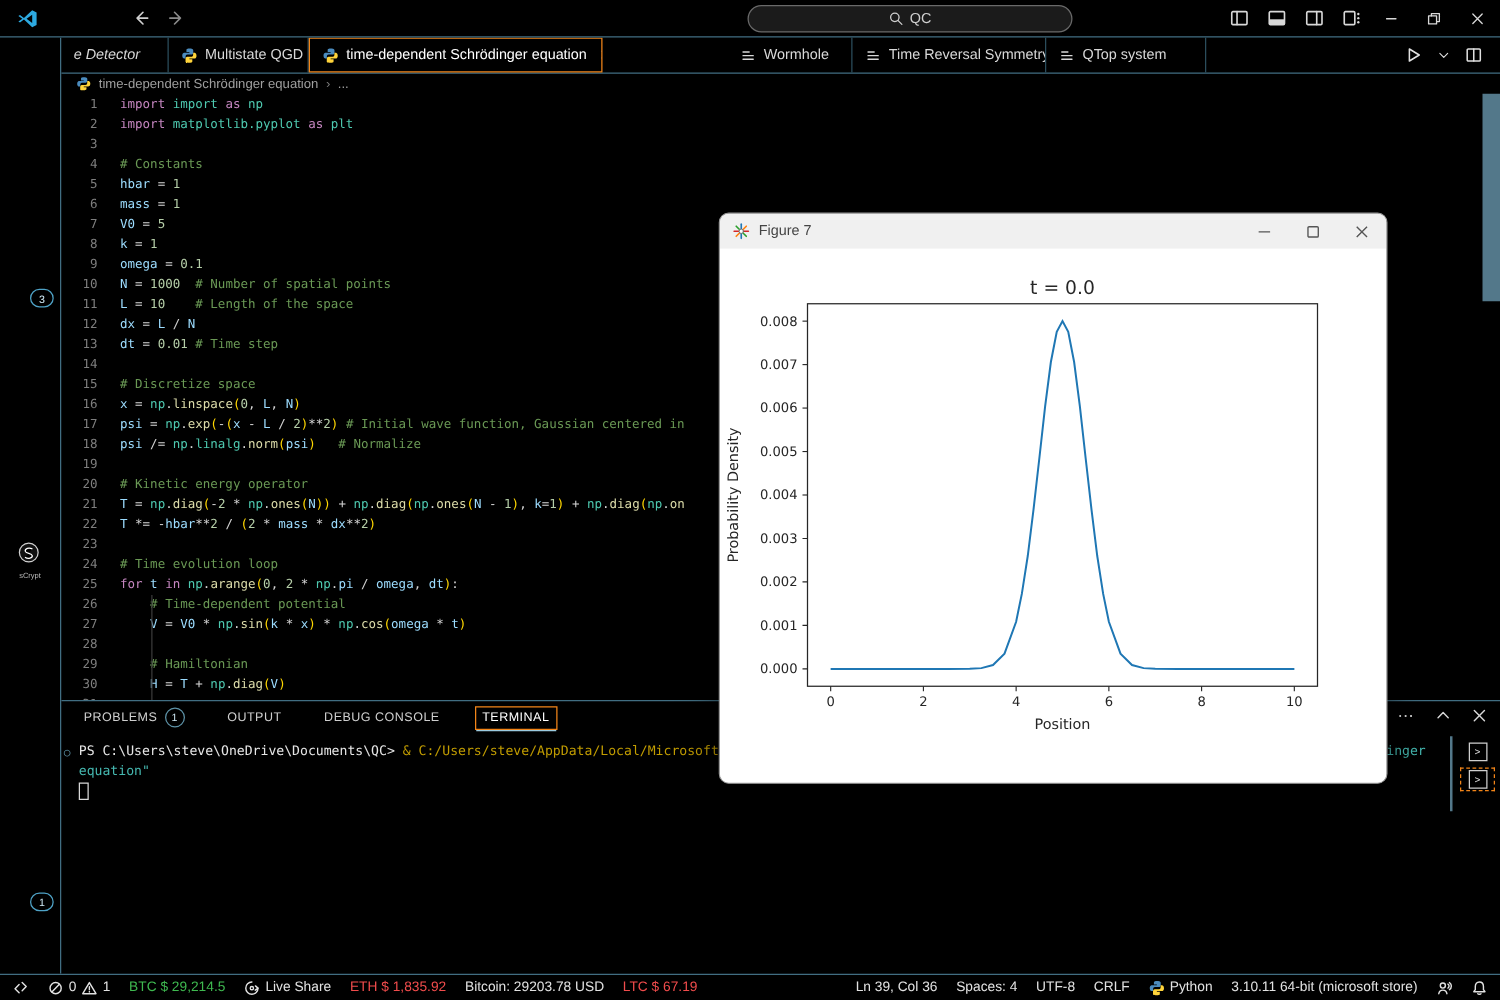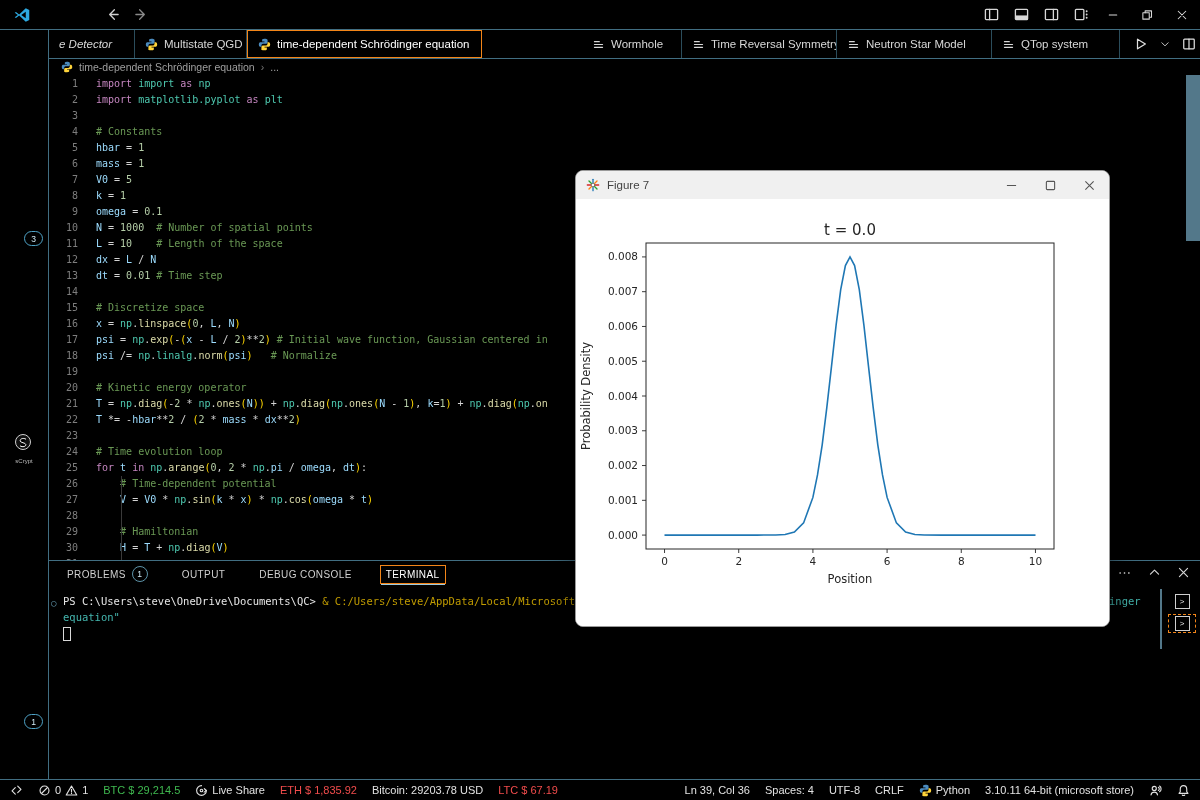--- a/index.html
+++ b/index.html
@@ -122,20 +122,29 @@
           <svg width="15" height="15" viewBox="0 0 16 16">
             <path d="M10 3 L5 8 L10 13 M5 8 H14"></path>
           </svg>
         </span>
       <span class="ic" style="color:#8a8a8a">
           <svg width="15" height="15" viewBox="0 0 16 16">
             <path d="M6 3 L11 8 L6 13 M11 8 H2"></path>
           </svg>
         </span>
     </div>
+    <div class="searchbox">
+      <span class="ic">
+          <svg width="12" height="12" viewBox="0 0 16 16">
+            <circle cx="6.5" cy="6.5" r="4.5"></circle>
+            <path d="M10 10 L14 14"></path>
+          </svg>
+        </span>
+      <span>QC</span>
+    </div>
     <div class="win-ctrls">
       <span class="ic">
           <svg width="15" height="15" viewBox="0 0 16 16">
             <rect x="1.5" y="2.5" width="13" height="11" rx="1"></rect>
             <path d="M6 2.5 V13.5"></path>
           </svg>
         </span>
       <span class="ic">
           <svg width="15" height="15" viewBox="0 0 16 16">
             <rect x="1.5" y="2.5" width="13" height="11" rx="1"></rect>
@@ -325,28 +334,20 @@
         </span>
         <span>Wormhole</span>
       </div>
       <div class="tab" style="width: 155px;">
         <span class="ic">
           <svg width="13" height="13" viewBox="0 0 16 16">
             <path d="M3 4.5 H9 M3 8 H13 M3 11.5 H13"></path>
           </svg>
         </span>
         <span>Time Reversal Symmetry</span>
-      </div>
-      <div class="tab" style="width: 155px;">
-        <span class="ic">
-          <svg width="13" height="13" viewBox="0 0 16 16">
-            <path d="M3 4.5 H9 M3 8 H13 M3 11.5 H13"></path>
-          </svg>
-        </span>
-        <span>Neutron Star Model</span>
       </div>
       <div class="tab" style="width: 128px;">
         <span class="ic">
           <svg width="13" height="13" viewBox="0 0 16 16">
             <path d="M3 4.5 H9 M3 8 H13 M3 11.5 H13"></path>
           </svg>
         </span>
         <span>QTop system</span>
       </div>
       <div class="tab-actions">

